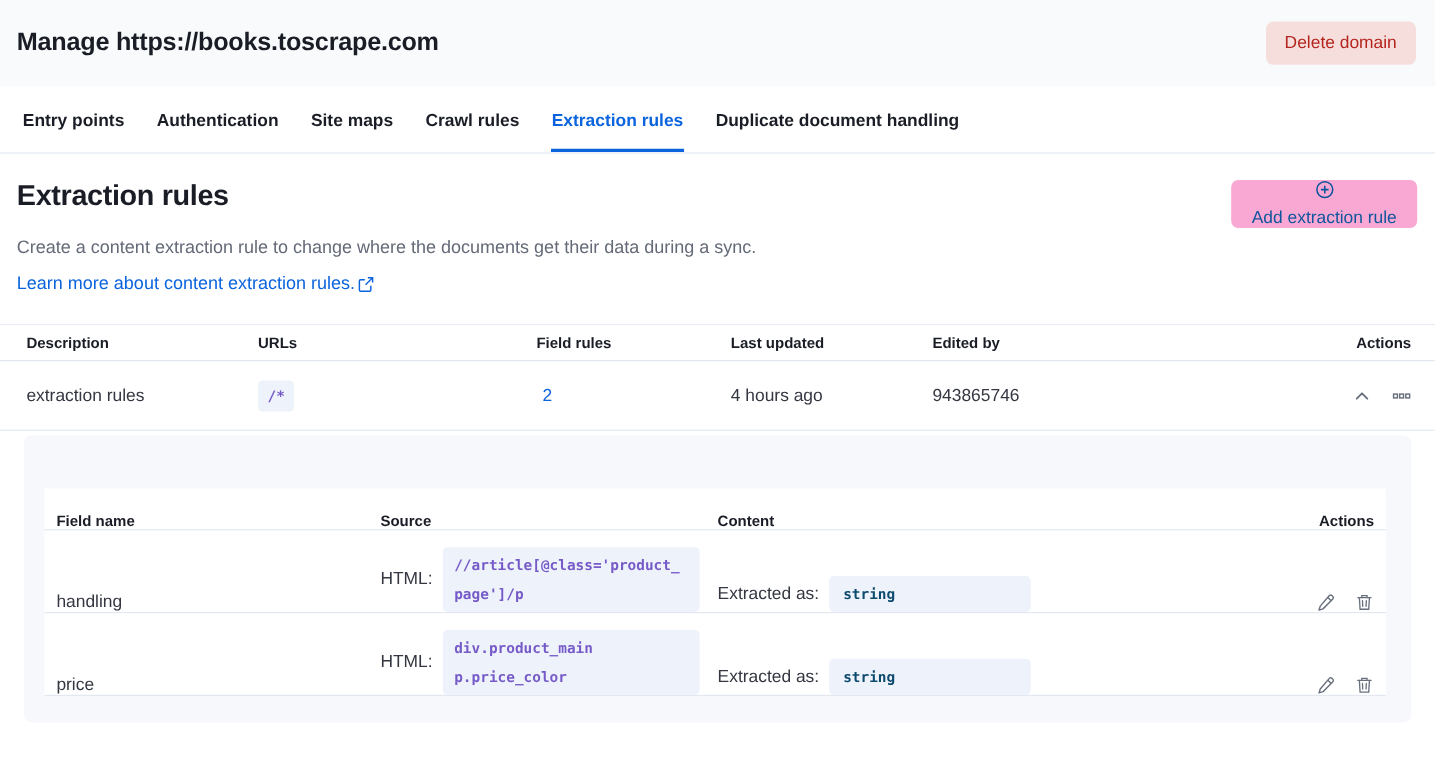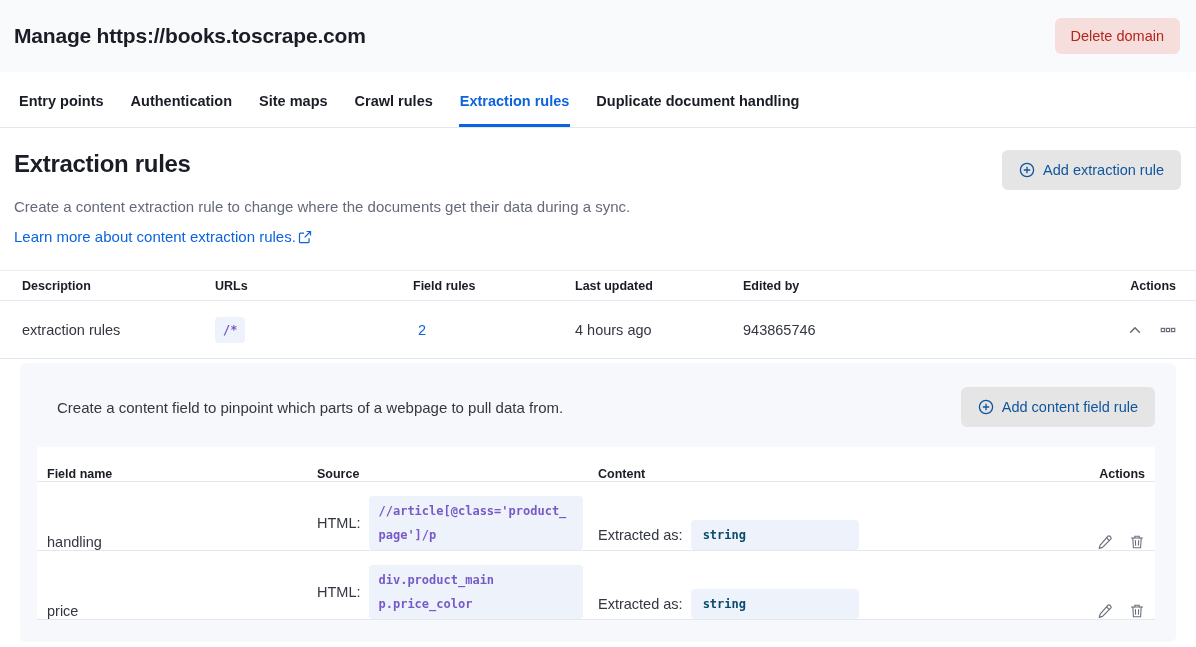--- a/index.html
+++ b/index.html
@@ -31,31 +31,31 @@
   .section-head { display: flex; justify-content: space-between; align-items: flex-start; padding: 22px 15px 0 14px; }
   .section-title { font-size: 24px; font-weight: 700; letter-spacing: -0.3px; }
   .section-desc { color: #646a77; font-size: 15px; margin: 8px 16px 0 14px; }
   .learn-more { margin: 13px 16px 0 14px; }
   .link {
     color: #0b64dd; font-size: 15px; font-weight: 500; text-decoration: none; cursor: pointer;
     display: inline-flex; align-items: center; gap: 2px;
   }
   .blue-btn {
     display: inline-flex; align-items: center; gap: 8px;
-    background: #e5e5e5; color: #10559c; border: none; cursor: pointer;
+    background: #f9a8d4; color: #10559c; border: none; cursor: pointer;
     font: 500 14.5px "Liberation Sans", sans-serif;
-    height: 40px; padding: 0 17px; border-radius: 6px; white-space: nowrap;
+    height: 40px; padding: 0 17px; border-radius: 6px; white-space: nowrap; flex-direction: column;
   }
 
   
   .rules-table { margin-top: 24px; }
   .otr { display: flex; align-items: center; padding: 0 20px 0 22px; border-bottom: 1px solid #e3e8f0; }
   .otr.head { height: 31px; border-top: 1px solid #eaedf3; font-size: 12.5px; font-weight: 700; }
   .otr.row  { height: 58px; font-size: 14.5px; color: #343741; }
-  .oc1 { width: 193px; } .oc2 { width: 198px; } .oc3 { width: 162px; }
+  .oc1 { width: 193px; } .oc2 { width: 232px; } .oc3 { width: 162px; }
   .oc4 { width: 168px; } .oc5 { flex: 1; }
   .oc6 { width: 110px; display: flex; justify-content: flex-end; align-items: center; gap: 17px; text-align: right; }
   .otr.head .oc6 { display: block; }
   .code-chip {
     display: inline-block; background: #eef2fb; color: #765bc8; border-radius: 4px;
     font: 700 12px "DejaVu Sans Mono", monospace; padding: 6px 8px;
   }
   .count-link { color: #0b64dd; font-size: 14.5px; font-weight: 500; text-decoration: none; cursor: pointer; margin-left: 5px; }
   .icon-btn { background: none; border: none; cursor: pointer; color: #69707d; padding: 0; line-height: 0; }
 
@@ -161,32 +161,20 @@
             <rect x="6.4" y="6.4" width="3.2" height="3.2"></rect>
             <rect x="11.5" y="6.4" width="3.2" height="3.2"></rect>
           </svg>
         </span>
       </button>
     </div>
   </div>
 </div>
 
 <div class="panel">
-  <div class="panel-top">
-    <div class="panel-desc">Create a content field to pinpoint which parts of a webpage to pull data from.</div>
-    <button class="blue-btn">
-      <span class="icon">
-        <svg width="16" height="16" viewBox="0 0 16 16" fill="none" stroke="currentColor" stroke-width="1.3">
-          <circle cx="8" cy="8" r="6.6"></circle>
-            <path d="M8 4.8v6.4M4.8 8h6.4"></path>
-        </svg>
-      </span>
-      <span>Add content field rule</span>
-    </button>
-  </div>
 
   <div class="inner-table">
     <div class="itr head">
       <div class="ic1">Field name</div>
       <div class="ic2">Source</div>
       <div class="ic3">Content</div>
       <div class="ic4">Actions</div>
     </div>
 
     <div class="itr row">

